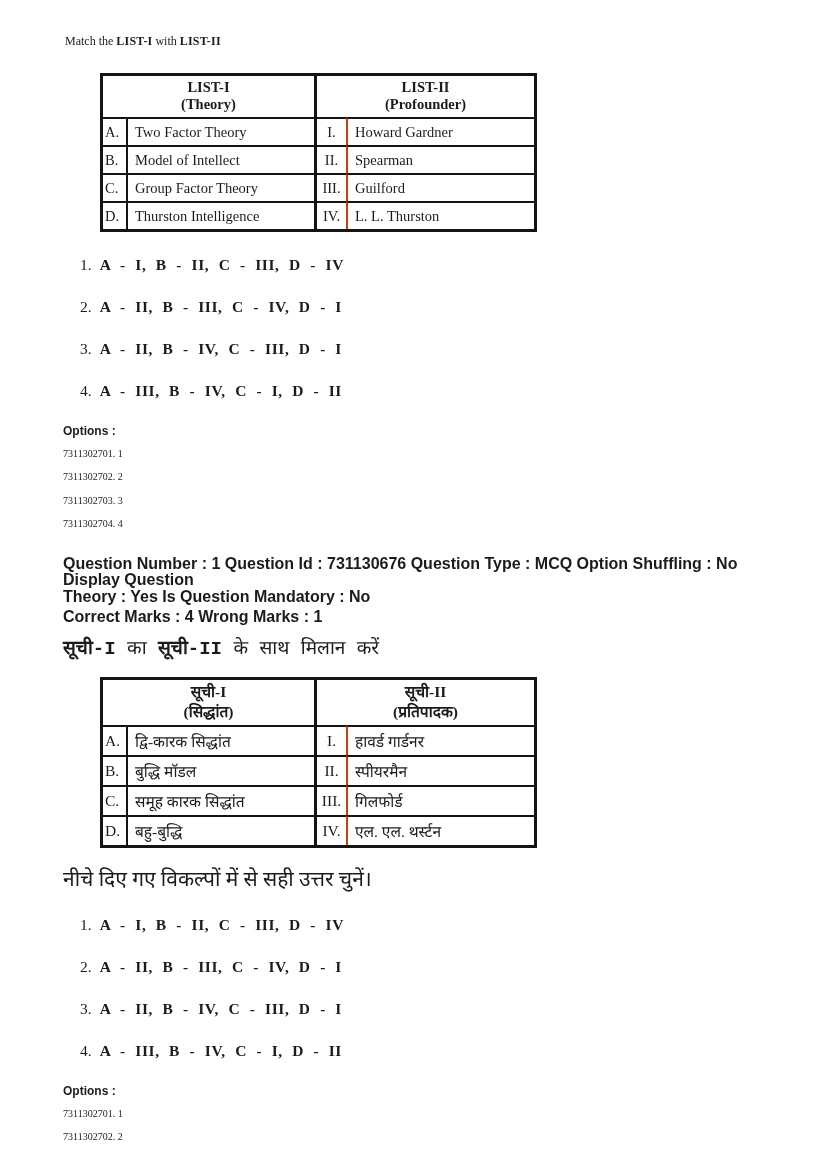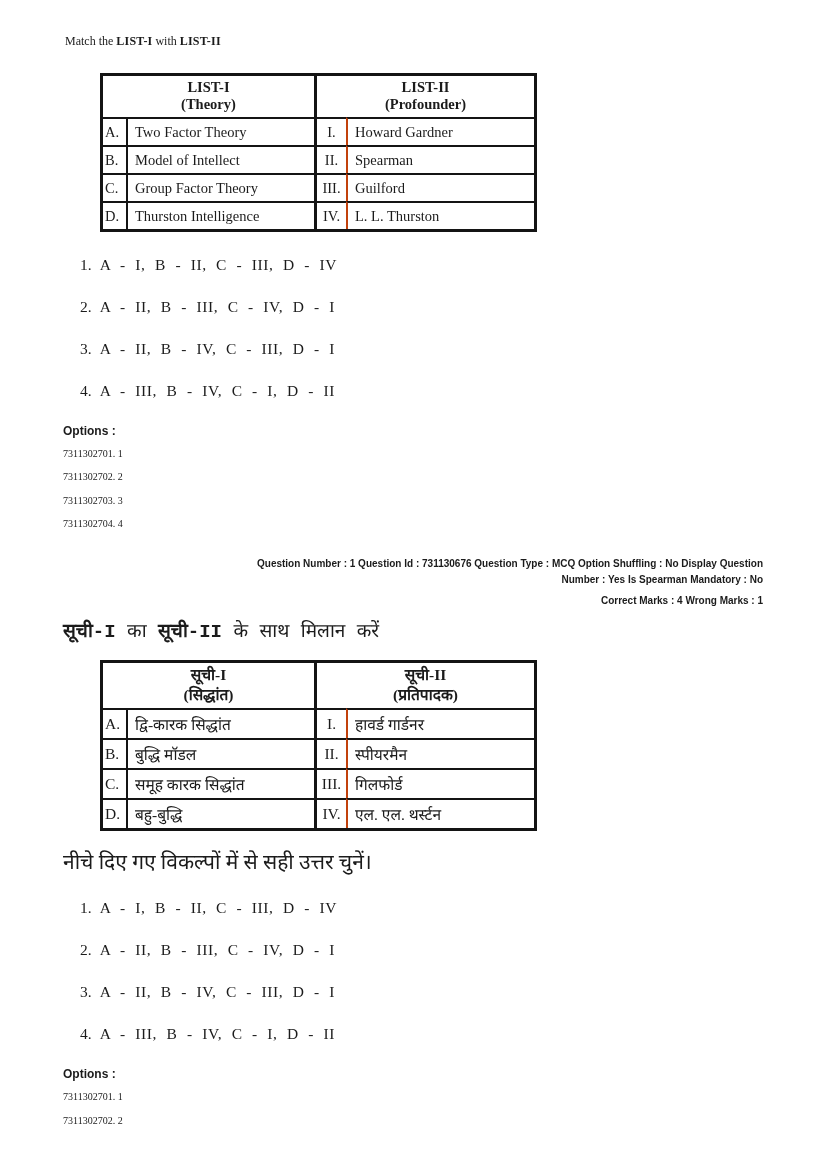--- a/index.html
+++ b/index.html
@@ -49,29 +49,29 @@
   .hindi-table .cell { height: 30px; }
 
   
   .choose-line { font-size: 15.5px; margin-top: 21px; }
   .choose-line .em { font-weight: bold; font-style: italic; }
   .hindi-choose { font-size: 21px; margin-top: 16px; }
 
   .opt-list { margin-top: 24px; }
   .opt { margin: 0 0 25px 17px; font-size: 15.5px; height: 17px; }
   .opt-num { display: inline-block; margin-right: 8px; }
-  .opt-text { font-weight: 400; word-spacing: 5px; letter-spacing: 0.6px; text-align: right; }
+  .opt-text { font-weight: 700; word-spacing: 5px; letter-spacing: 0.6px; text-align: right; }
 
   .options-label { font-family: "Liberation Sans", sans-serif; font-weight: bold; font-size: 12px; margin-top: 2px; }
   .id-lines { margin-top: 4px; }
   .id-line { font-size: 10px; line-height: 23.4px; }
 
   
   .meta { margin-top: 20px; font-family: "Liberation Sans", sans-serif; }
-  .meta-line { font-weight: bold; font-size: 10px; line-height: 16.5px; max-width: 700px; text-align: right; }
+  .meta-line { font-weight: bold; font-size: 16px; line-height: 16.5px; max-width: 700px; }
   .meta-marks { margin-top: 4px; }
 
   .hindi-heading { font-size: 19px; margin-top: 8px; font-family: Liberation Mono, monospace; }
 </style>
 </head>
 <body>
 
 <div class="page">
 
   <div class="match-heading">
@@ -120,21 +120,21 @@
   <div class="options-label">Options :</div>
   <div class="id-lines">
     <div class="id-line">7311302701. 1</div>
     <div class="id-line">7311302702. 2</div>
     <div class="id-line">7311302703. 3</div>
     <div class="id-line">7311302704. 4</div>
   </div>
 
   <div class="meta">
     <div class="meta-line">Question Number : 1 Question Id : 731130676 Question Type : MCQ Option Shuffling : No Display Question</div>
-    <div class="meta-line">Number : Yes Is Spearman Mandatory : No</div>
+    <div class="meta-line">Theory : Yes Is Question Mandatory : No</div>
     <div class="meta-line meta-marks">Correct Marks : 4 Wrong Marks : 1</div>
   </div>
 
   <div class="hindi-heading">
     <b>सूची-I</b><span> का </span><b>सूची-II</b><span> के साथ मिलान करें</span>
   </div>
 
   <div class="mtable hindi-table">
     <div class="hcell">
       <div>सूची-I</div>

